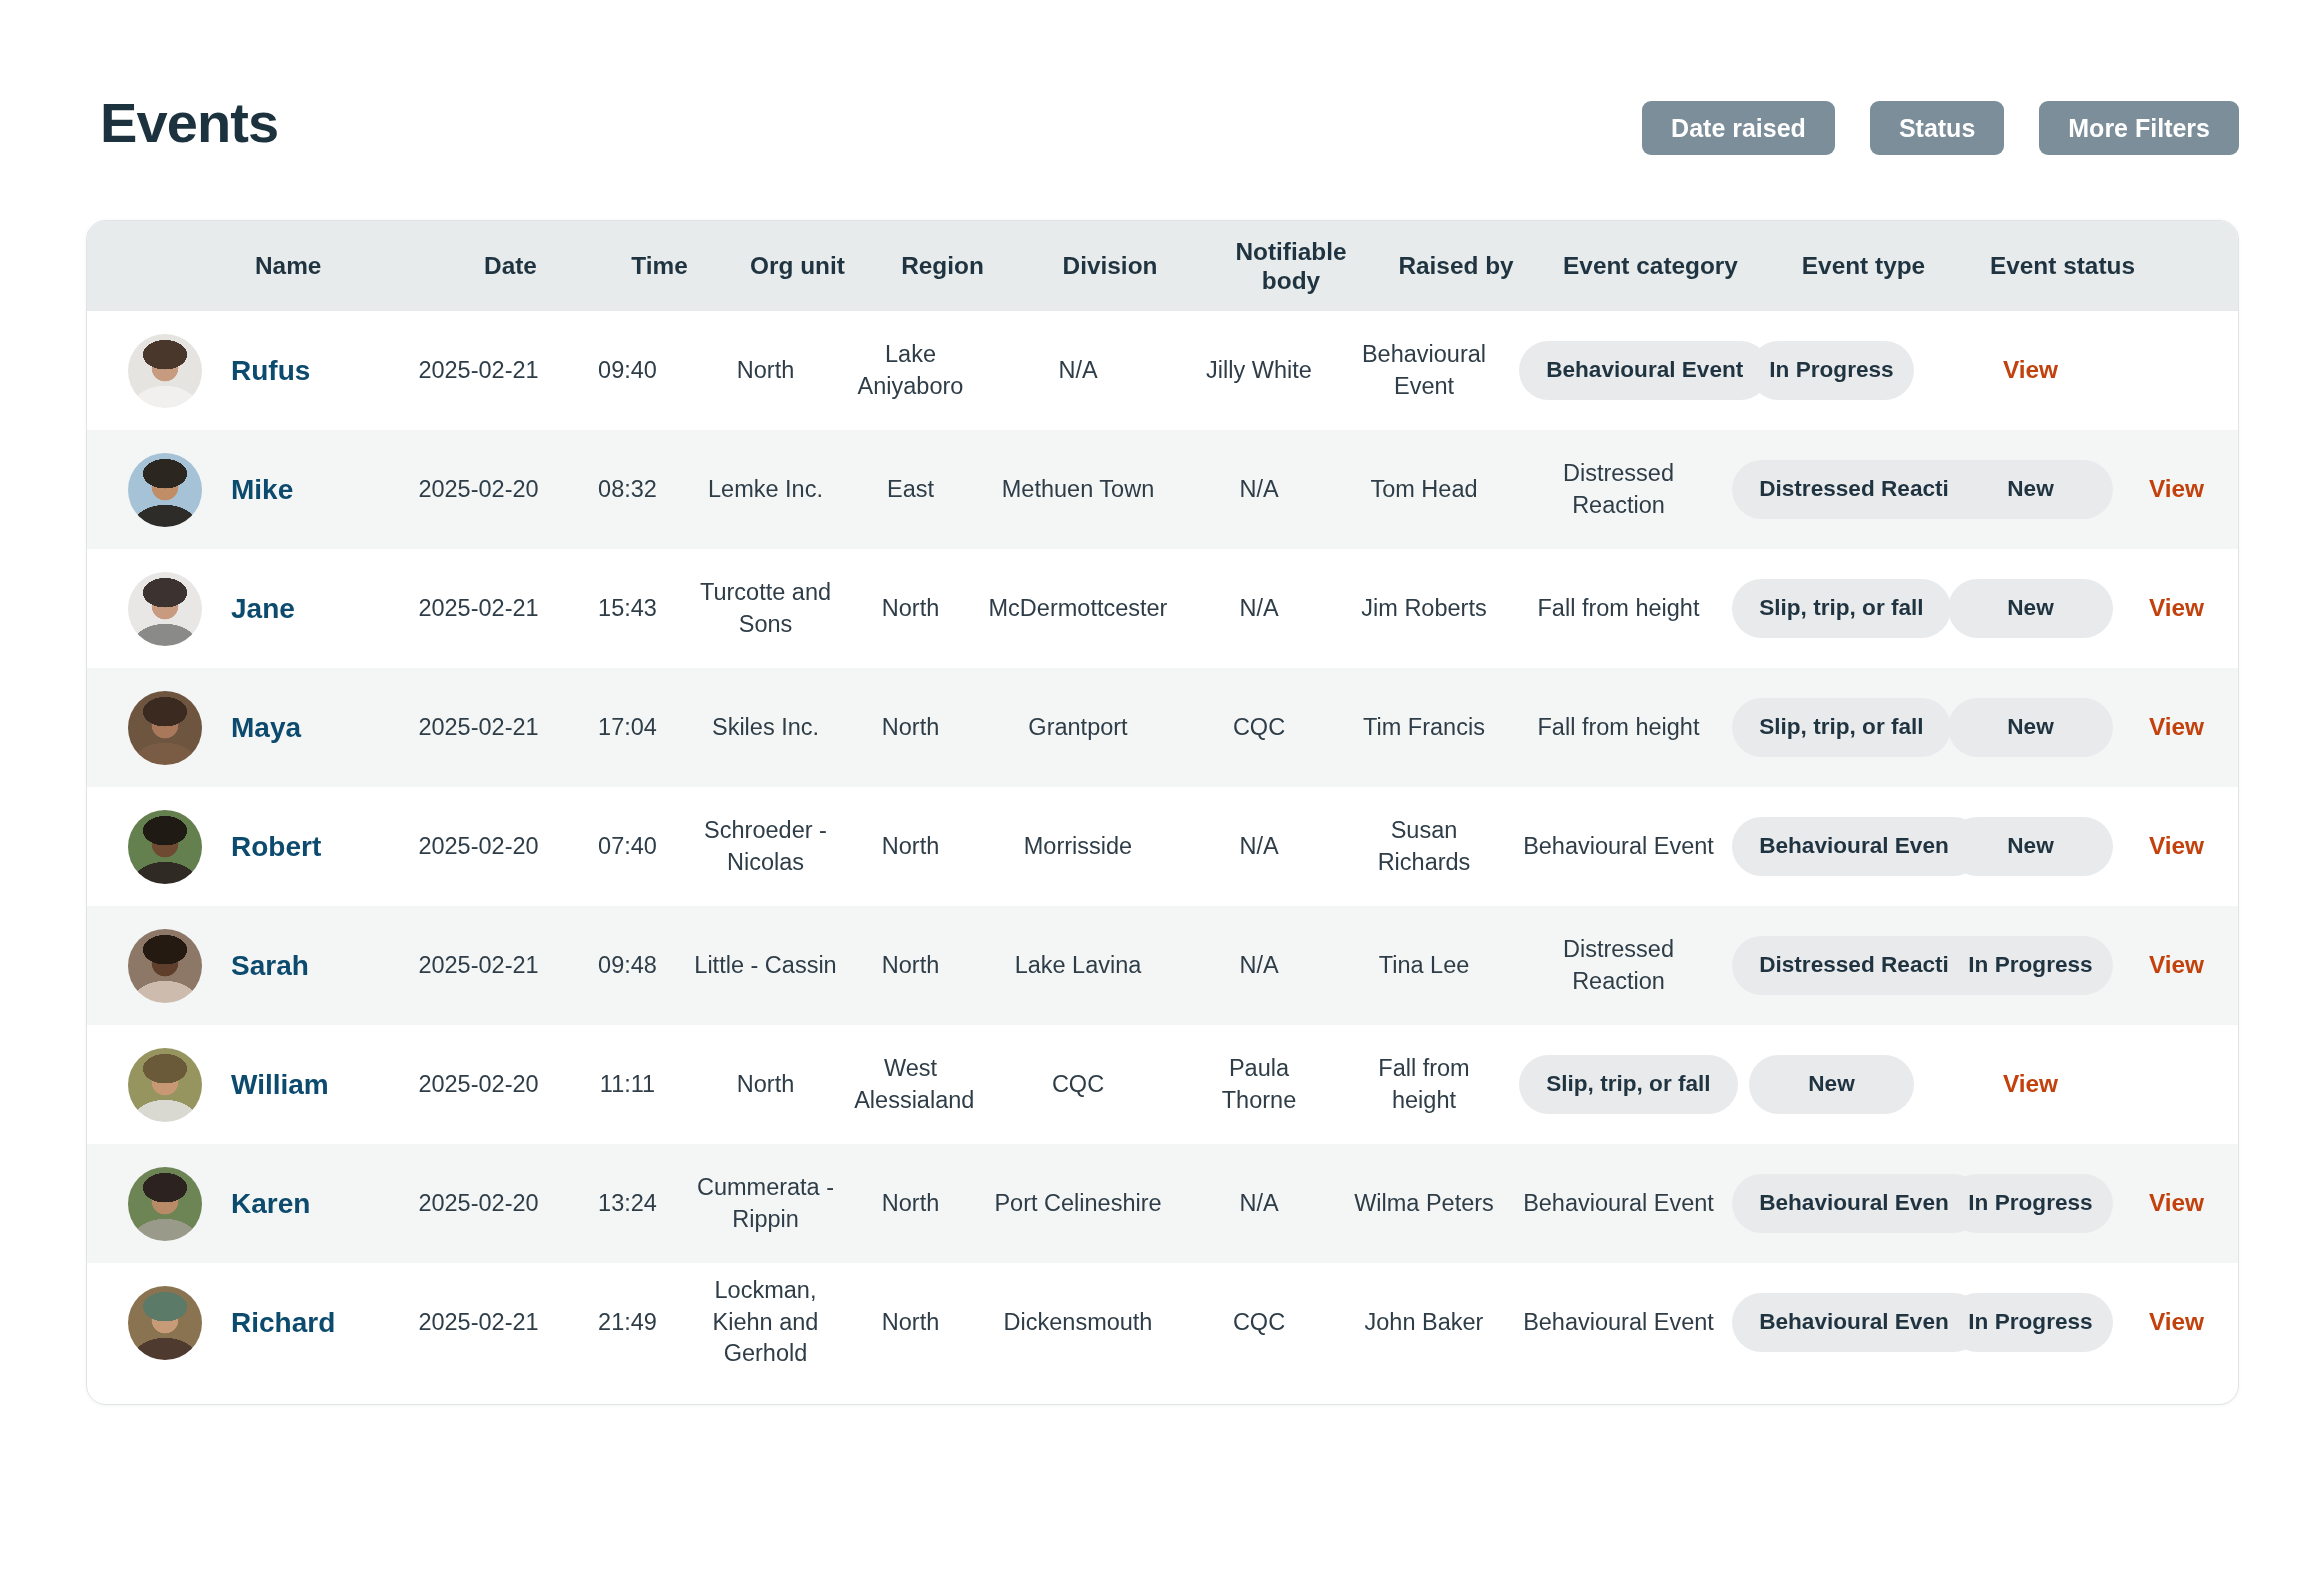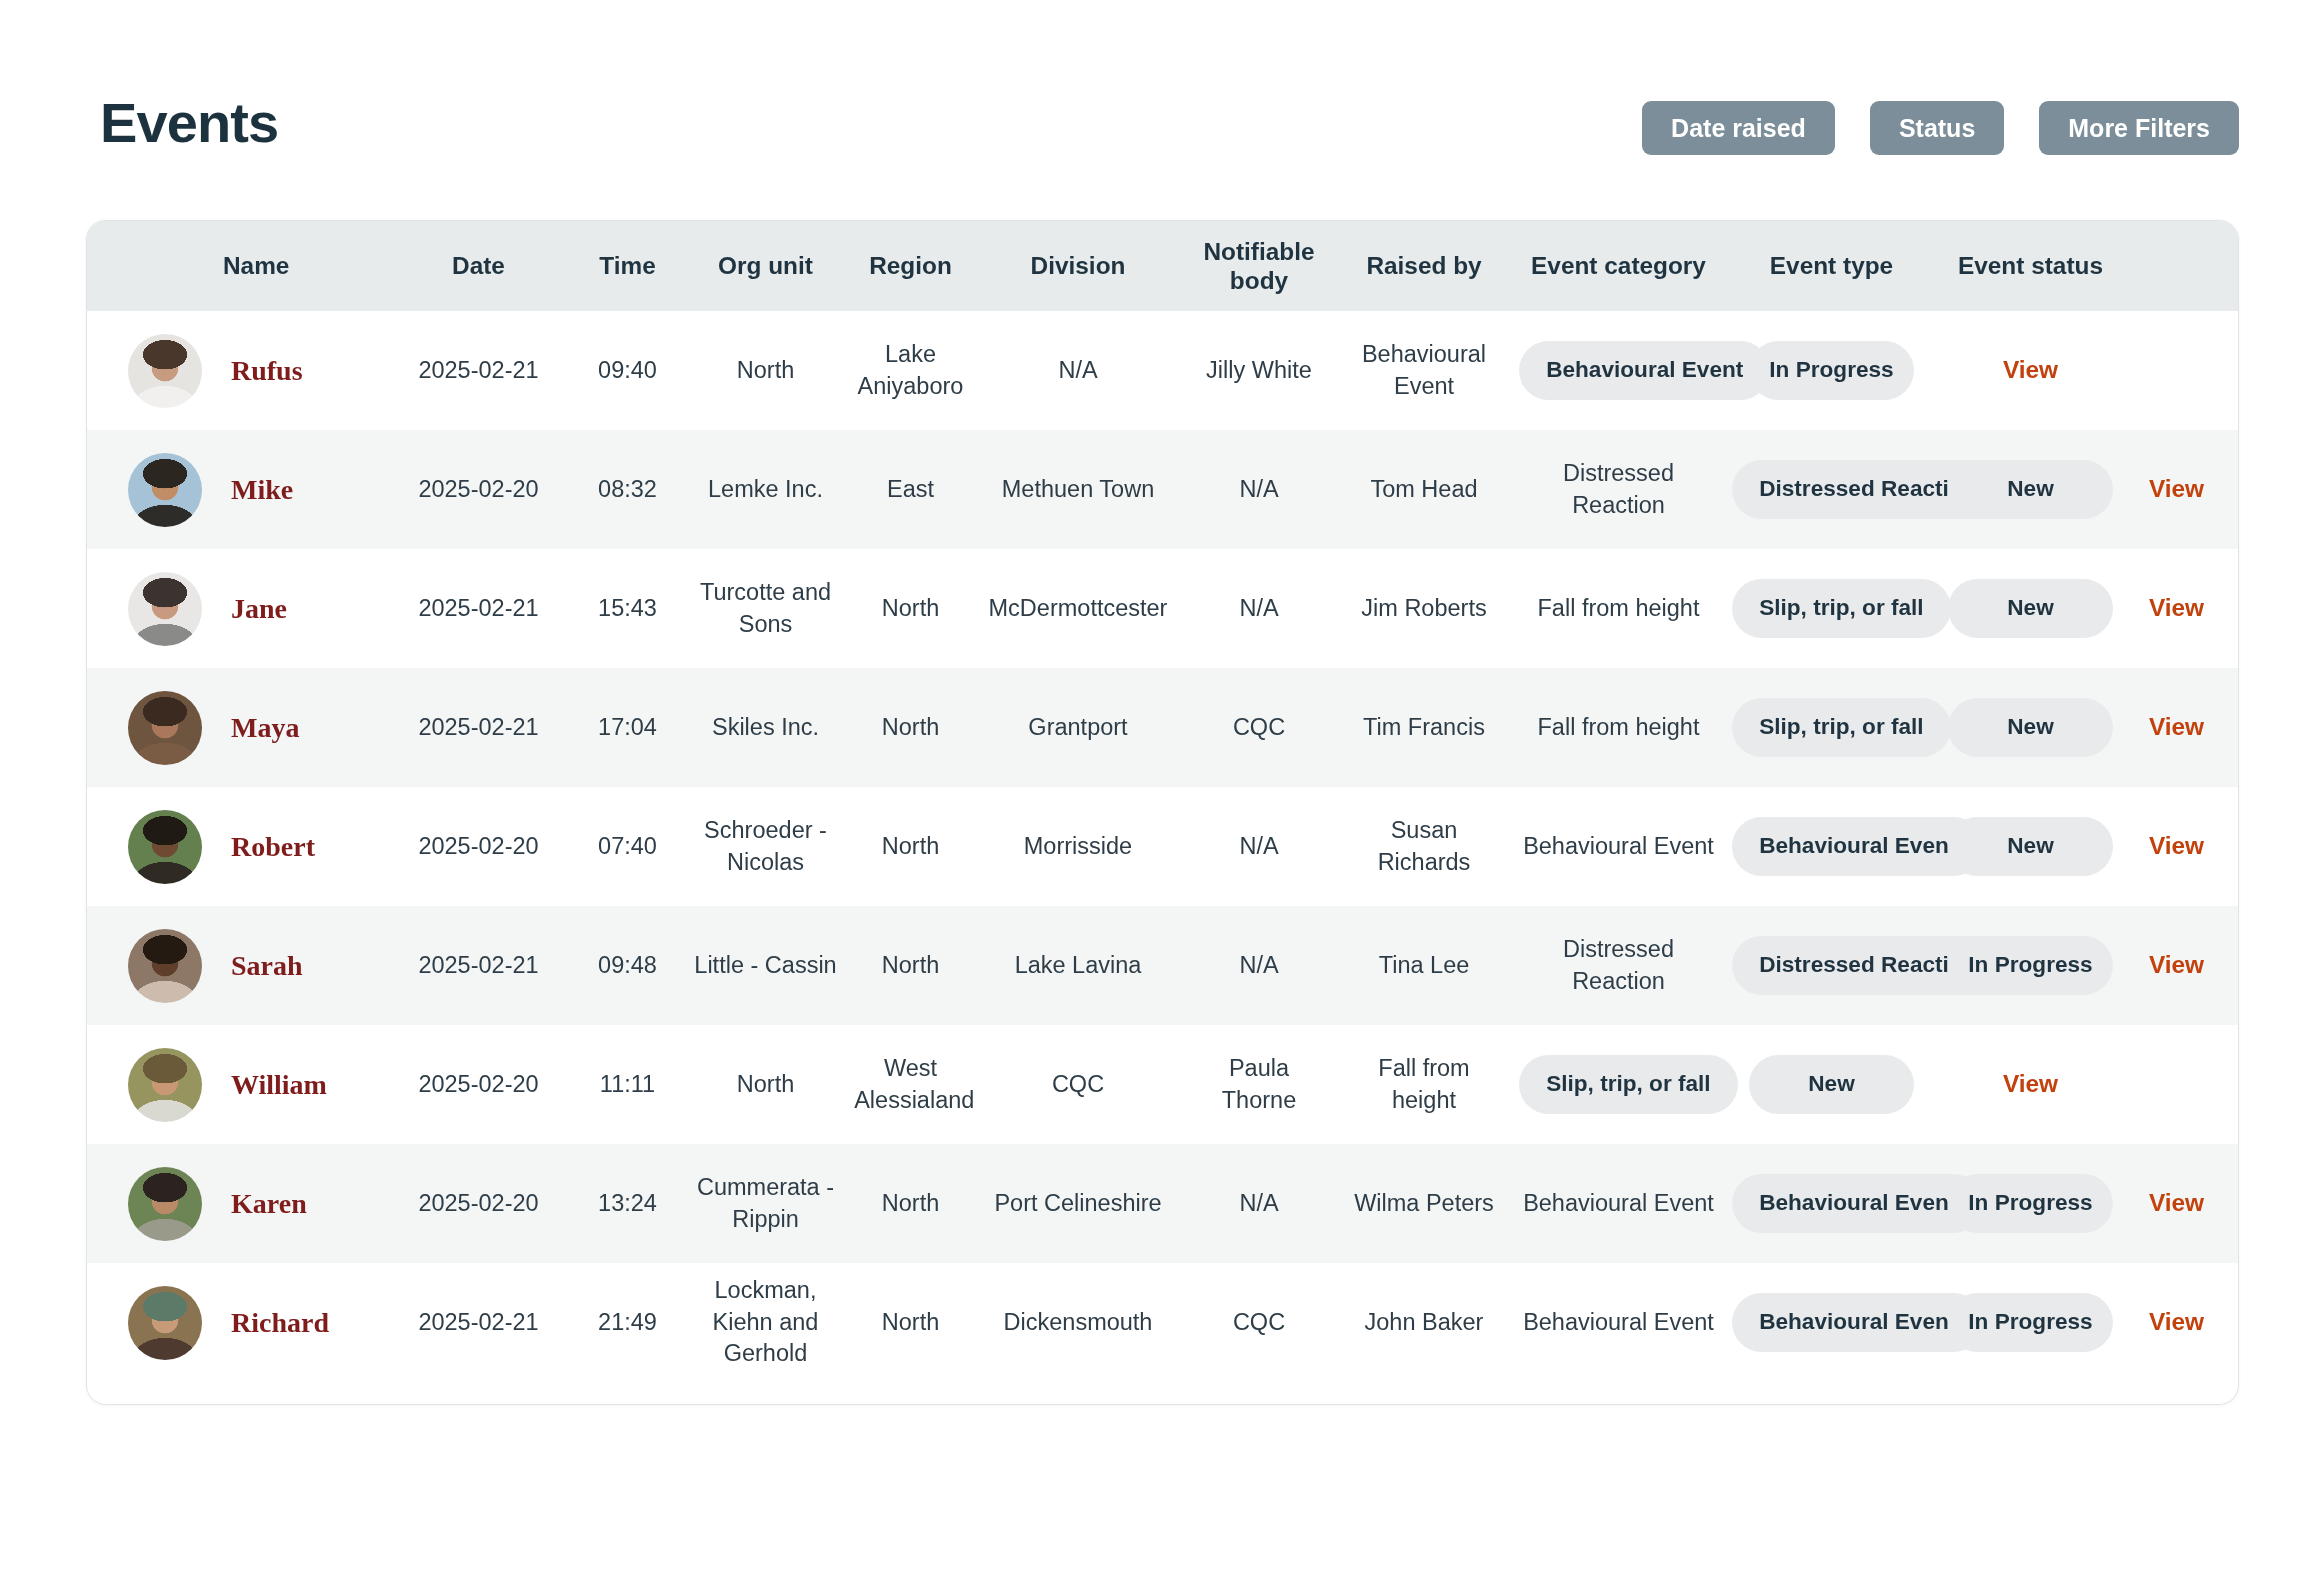--- a/index.html
+++ b/index.html
@@ -27,32 +27,32 @@
   .tab.open { width:267px; background:#d5eeec; border-bottom:7.2px solid #5bbcb6; }
   .tab.closed { width:280px; background:#ffffff; }
   .tab-badge { width:60px; height:60px; border-radius:50%; background:#ffffff;
                display:flex; align-items:center; justify-content:center;
                font-size:24.4px; font-weight:700; color:#1c333f; }
   .tab.closed .tab-badge { border:1.8px solid #5c6b74; width:63px; height:63px; }
 
   
   .grid-row { display:grid;
     grid-template-columns:299px 185px 113px 163px 127px 208px 154px 176px 213px 213px 185px 107px;
-    align-items:center; }
+    align-items:center;padding-left:32px; }
   .thead { background:#e7ebec; height:90px; }
   .th { font-size:24.4px; font-weight:700; color:#1f3440; text-align:center; line-height:1.2; }
   .th.name-h { text-align:left; padding-left:136px; }
 
   .trow { min-height:119px; background:#ffffff; padding:9px 0; }
   .trow.alt { background:#f4f6f6; }
   .td { font-size:23.5px; color:#2e3d47; text-align:center; line-height:1.35; padding:0 7.2px; }
 
   .name-cell { display:flex; align-items:center; padding-left:41px; text-align:left; }
   .avatar { width:74px; height:74px; border-radius:50%; flex:0 0 74px; }
-  .person-name { margin-left:29px; font-size:28px; font-weight:700; color:#7f1d1d;font-family:Liberation Serif, serif; }
+  .person-name { margin-left:29px; font-size:28px; font-weight:700; color:#0c4a6e; }
 
   .pill { display:inline-block; background:#e9eaec; border-radius:904px;
           font-weight:700; font-size:22.6px; color:#1f3440; padding:14.5px 27px;
           white-space:nowrap; }
   .pill.status { min-width:165px; text-align:center; padding:14.5px 9px; }
 
   .view-link { color:#c2410c; font-size:24.4px; font-weight:600; text-decoration:none;
                cursor:pointer; }
 </style>
 </head>

